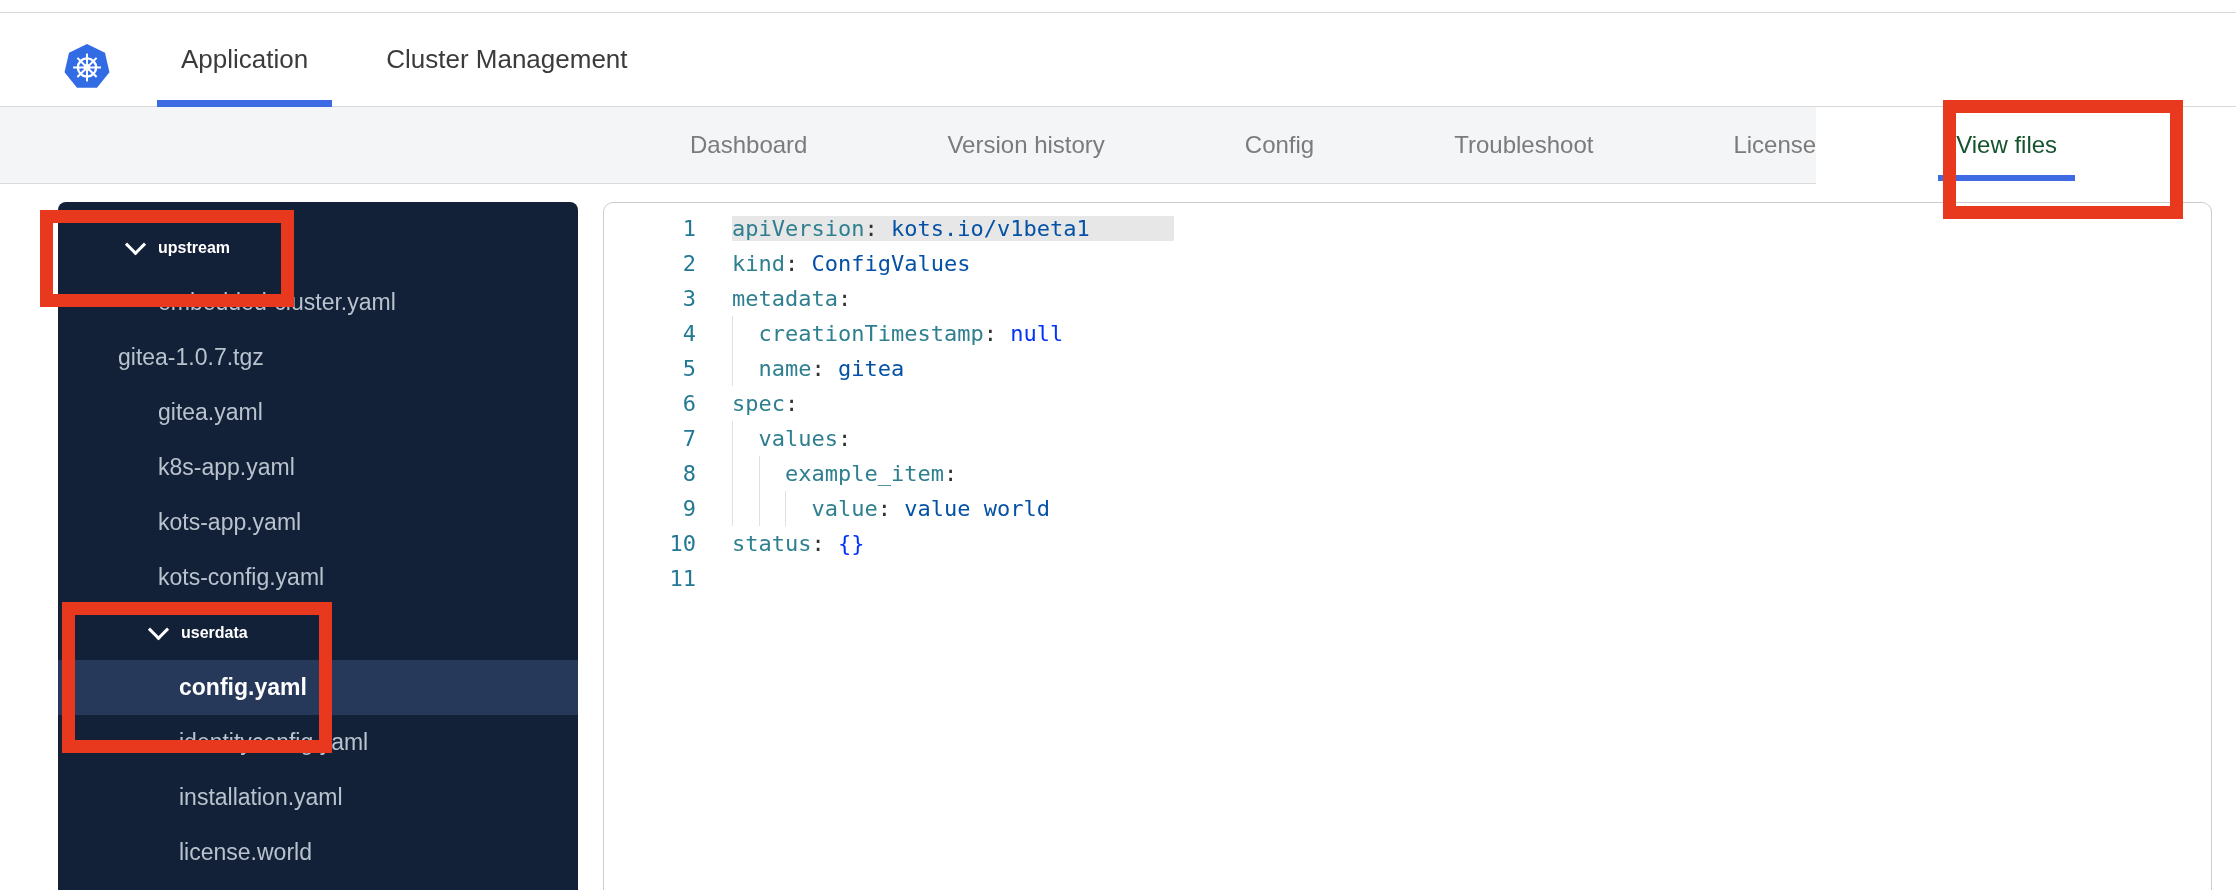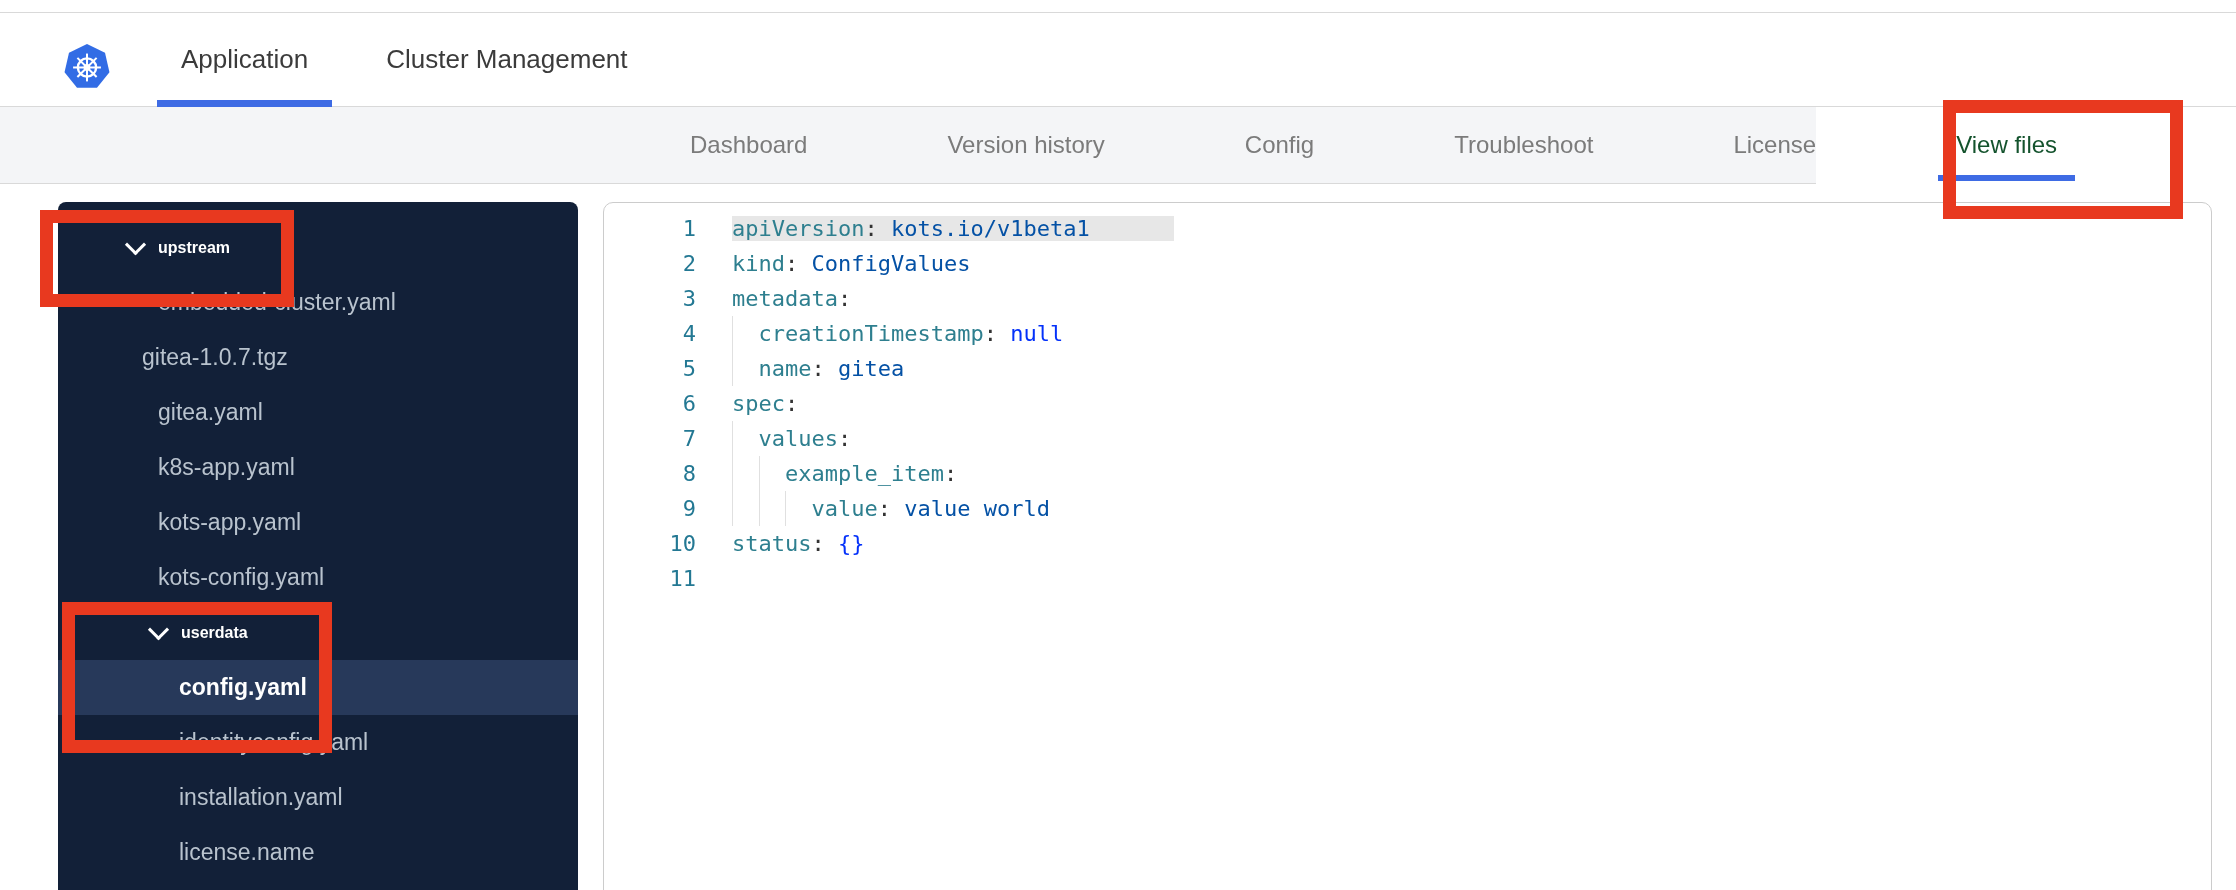--- a/index.html
+++ b/index.html
@@ -142,21 +142,21 @@
     <div class="trow folder" style="padding-left: 70px;">
       <span class="chev"></span>
       <span class="trow-label">upstream</span>
     </div>
 
     <div class="trow file" style="padding-left: 100px;">
 
       <span class="trow-label">embedded-cluster.yaml</span>
     </div>
 
-    <div class="trow file" style="padding-left: 84px; text-align: right;">
+    <div class="trow file" style="padding-left: 60px; text-align: right;">
 
       <span class="trow-label">gitea-1.0.7.tgz</span>
     </div>
 
     <div class="trow file" style="padding-left: 100px;">
 
       <span class="trow-label">gitea.yaml</span>
     </div>
 
     <div class="trow file" style="padding-left: 100px;">
@@ -189,21 +189,21 @@
       <span class="trow-label">identityconfig.yaml</span>
     </div>
 
     <div class="trow file" style="padding-left: 121px;">
 
       <span class="trow-label">installation.yaml</span>
     </div>
 
     <div class="trow file" style="padding-left: 121px;">
 
-      <span class="trow-label">license.name</span>
+      <span class="trow-label">license.world</span>
     </div>
   </aside>
 
 <div class="editor">
 
     <div class="cline">
       <span class="lnum">1</span>
       <span class="lcode"><span class="selband"><span class="tok-key">apiVersion</span><span class="tok-colon">:</span><span class="tok-str"> kots.io/v1beta1</span></span></span>
     </div>
 

